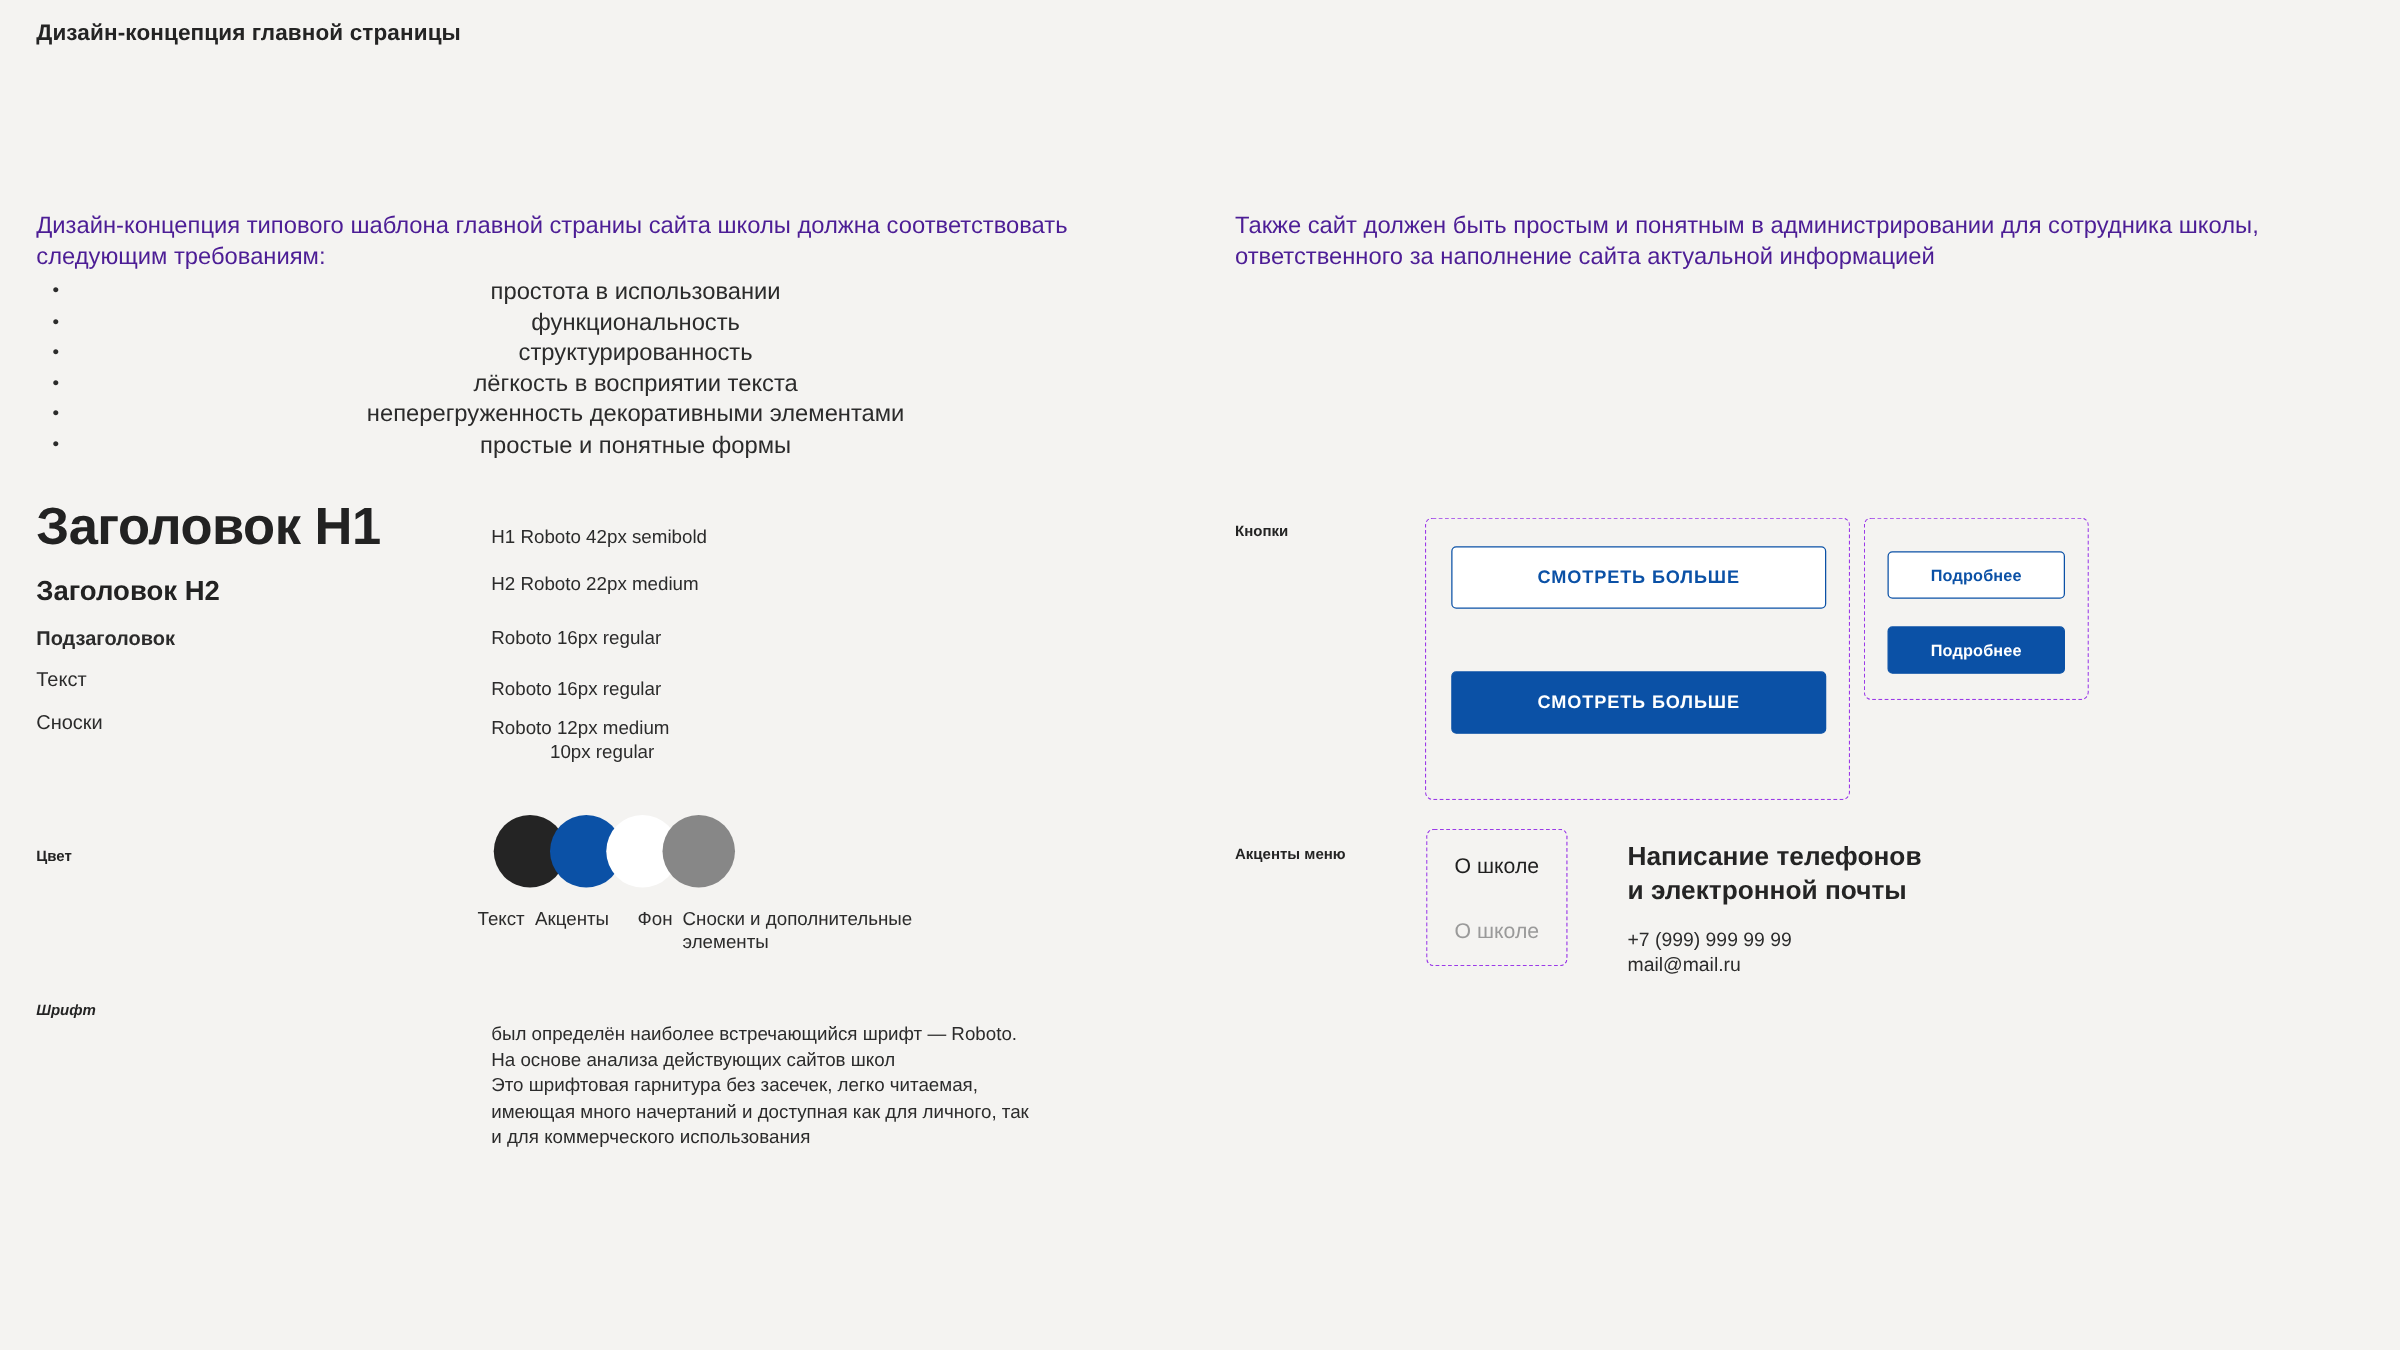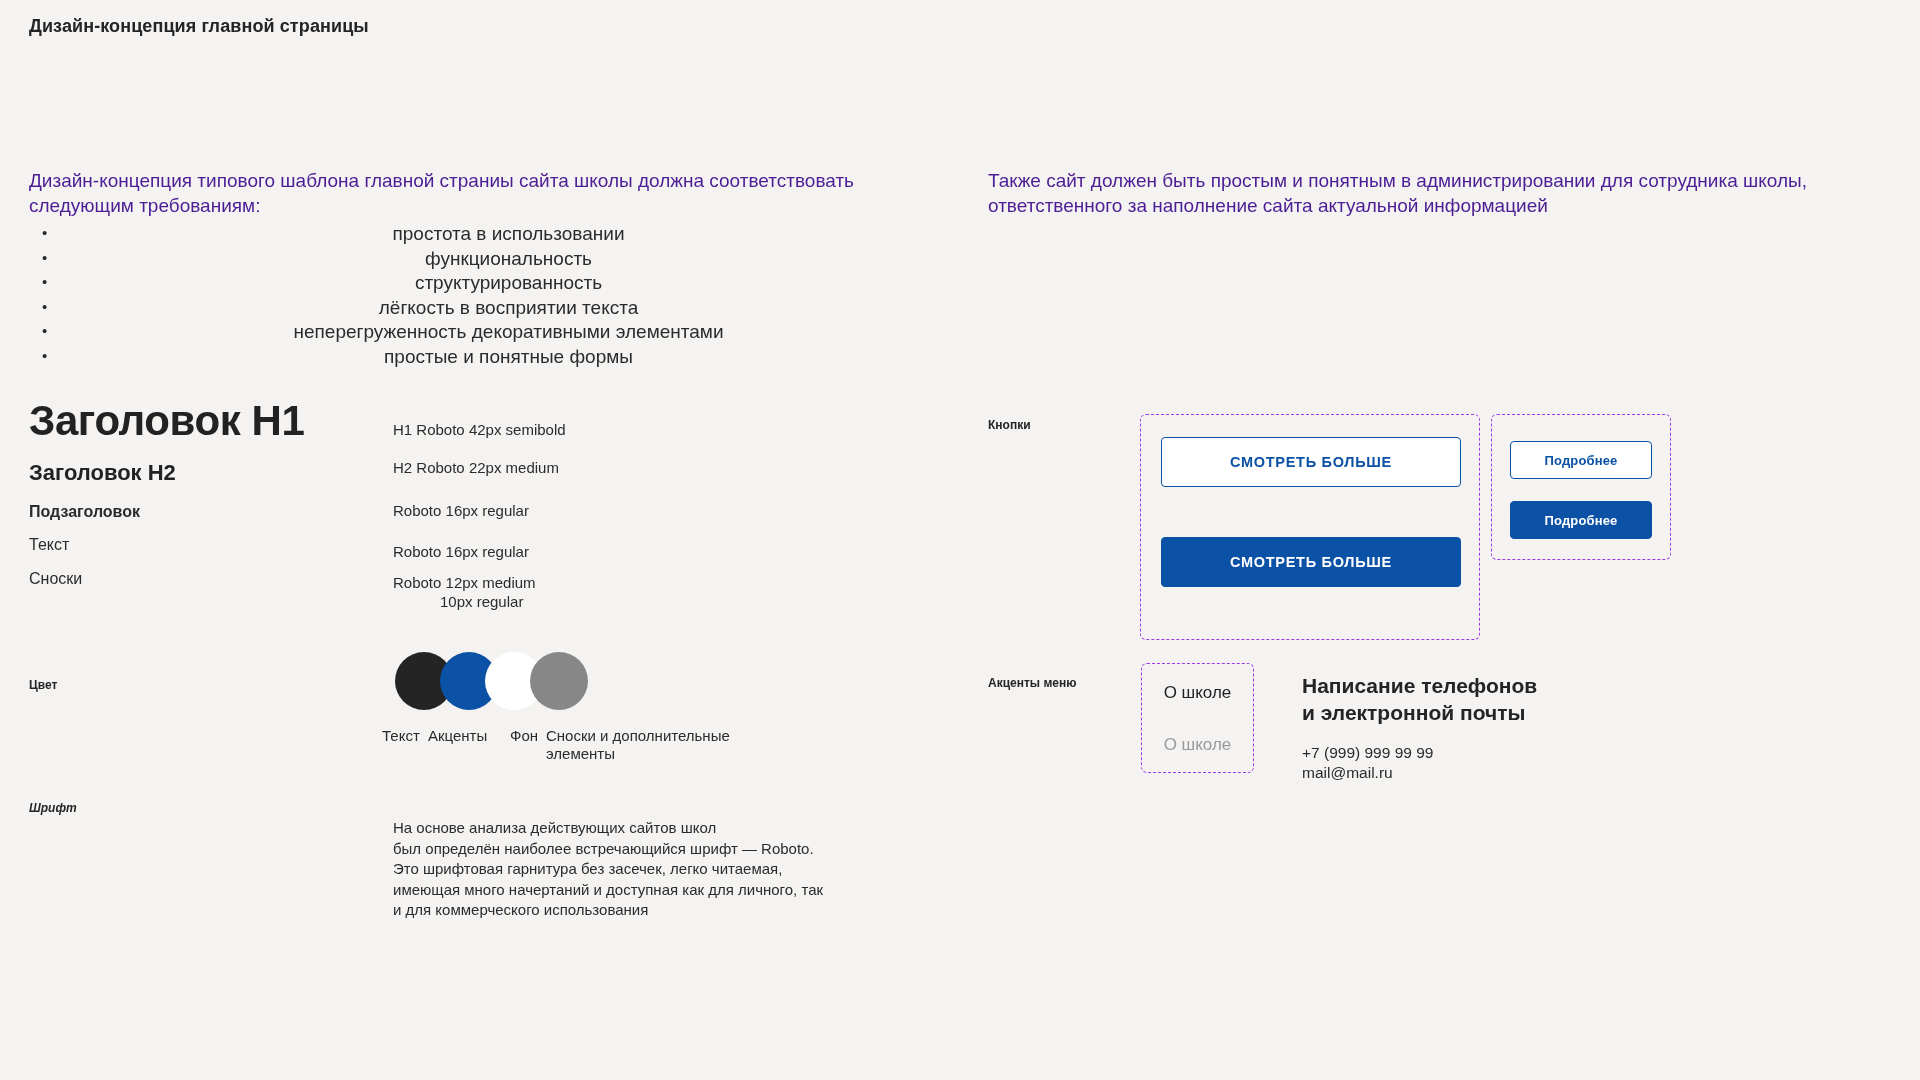--- a/index.html
+++ b/index.html
@@ -298,22 +298,22 @@
       <div class="sw-cap cap-0">Текст</div>
       <div class="sw-cap cap-1">Акценты</div>
       <div class="sw-cap cap-2">Фон</div>
       <div class="sw-cap cap-3">Сноски и дополнительные элементы</div>
     </div>
   </div>
 
   <div class="sec-label" style="left:29px; top:801px;font-style:italic;">Шрифт</div>
 
   <div class="font-block">
+    <div class="font-line">был определён наиболее встречающийся шрифт — Roboto.</div>
     <div class="font-line">На основе анализа действующих сайтов школ</div>
-    <div class="font-line">был определён наиболее встречающийся шрифт — Roboto.</div>
     <div class="font-line">Это шрифтовая гарнитура без засечек, легко читаемая,</div>
     <div class="font-line">имеющая много начертаний и доступная как для личного, так</div>
     <div class="font-line">и для коммерческого использования</div>
   </div>
 
   <div class="sec-label" style="left:988px; top:418px;">Кнопки</div>
 
   <div class="dash-frame" style="left:1140px; top:414px; width:340px; height:226px;"></div>
 
   <div class="btn btn-outline btn-lg" style="position:absolute; left:1161px; top:437px;">СМОТРЕТЬ БОЛЬШЕ</div>

